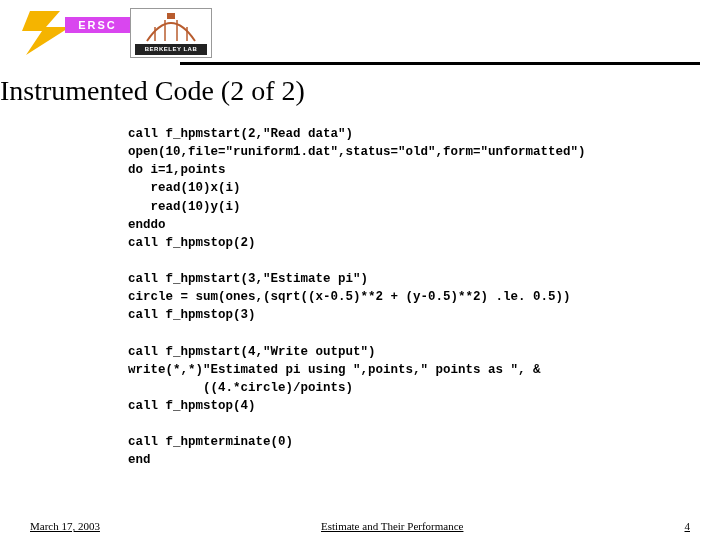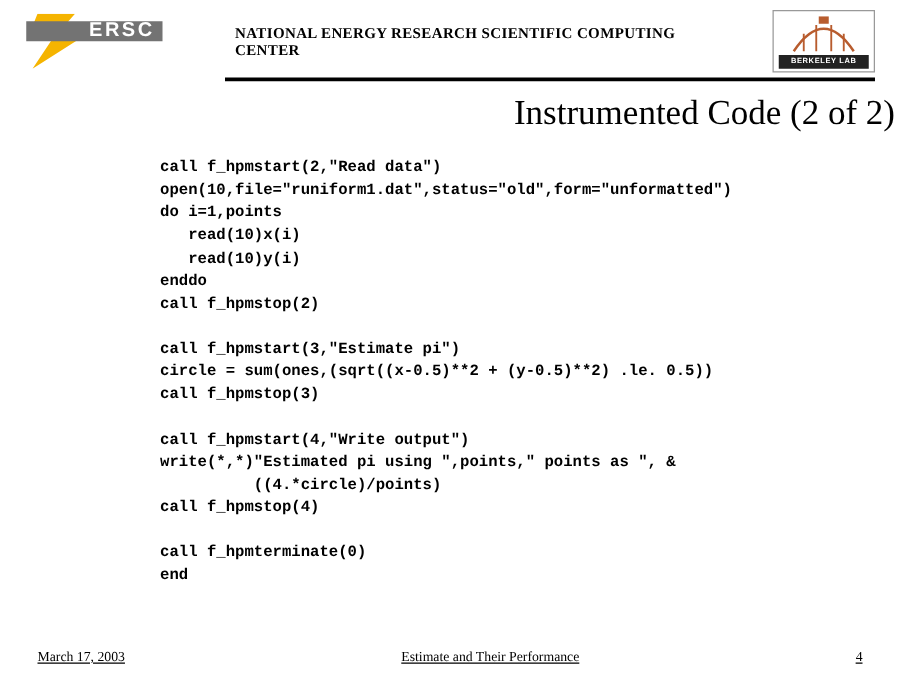--- a/index.html
+++ b/index.html
@@ -28,29 +28,28 @@
     position: absolute;
     left: 2px;
     top: -2px;
   }
   .logo-nersc .box {
     position: absolute;
     right: 0;
     top: 4px;
     width: 65px;
     height: 16px;
-    background: #737373;
+    background: #d946ef;
     color: white;
     font-family: Arial, sans-serif;
-    font-size: 16px;
+    font-size: 11px;
     font-weight: bold;
     letter-spacing: 2px;
     text-align: center;
     line-height: 16px;
-    padding-left: 44px;
   }
   .org-name {
     font-family: "Times New Roman", serif;
     font-size: 12px;
     font-weight: bold;
     letter-spacing: 0.3px;
     margin-left: 58px;
     line-height: 1.2;
     flex: 1;
   }
@@ -81,21 +80,21 @@
     text-align: center;
     line-height: 11px;
     letter-spacing: 0.5px;
   }
   .divider {
     height: 3px;
     background: black;
     margin: 2px 20px 0 180px;
   }
   .slide-title {
-    text-align: right;
+    text-align: left;
     font-size: 28px;
     font-family: "Times New Roman", serif;
     margin: 10px 4px 18px 0;
     font-weight: normal;
   }
   .code {
     font-family: "Courier New", Courier, monospace;
     font-size: 12.5px;
     font-weight: bold;
     line-height: 1.45;
@@ -120,24 +119,20 @@
 </style>
 </head>
 <body>
 
 <div class="header">
   <div class="logo-nersc">
     <svg class="bolt" width="60" height="44" viewBox="0 0 60 44">
       <polygon points="8,0 38,0 24,16 48,16 4,44 20,20 0,20" fill="#f5b400"></polygon>
     </svg>
     <div class="box">ERSC</div>
-  </div>
-  <div class="org-name">
-    <span>NATIONAL ENERGY RESEARCH SCIENTIFIC COMPUTING</span><br>
-    <span>CENTER</span>
   </div>
   <div class="logo-lab">
     <svg class="arch" width="60" height="30" viewBox="0 0 60 30">
       <path d="M 6 28 Q 30 -8 54 28" stroke="#b85c2e" stroke-width="2" fill="none"></path>
       <line x1="14" y1="14" x2="14" y2="28" stroke="#b85c2e" stroke-width="1.5"></line>
       <line x1="24" y1="7" x2="24" y2="28" stroke="#b85c2e" stroke-width="1.5"></line>
       <line x1="36" y1="7" x2="36" y2="28" stroke="#b85c2e" stroke-width="1.5"></line>
       <line x1="46" y1="14" x2="46" y2="28" stroke="#b85c2e" stroke-width="1.5"></line>
       <rect x="26" y="0" width="8" height="6" fill="#b85c2e"></rect>
     </svg>

